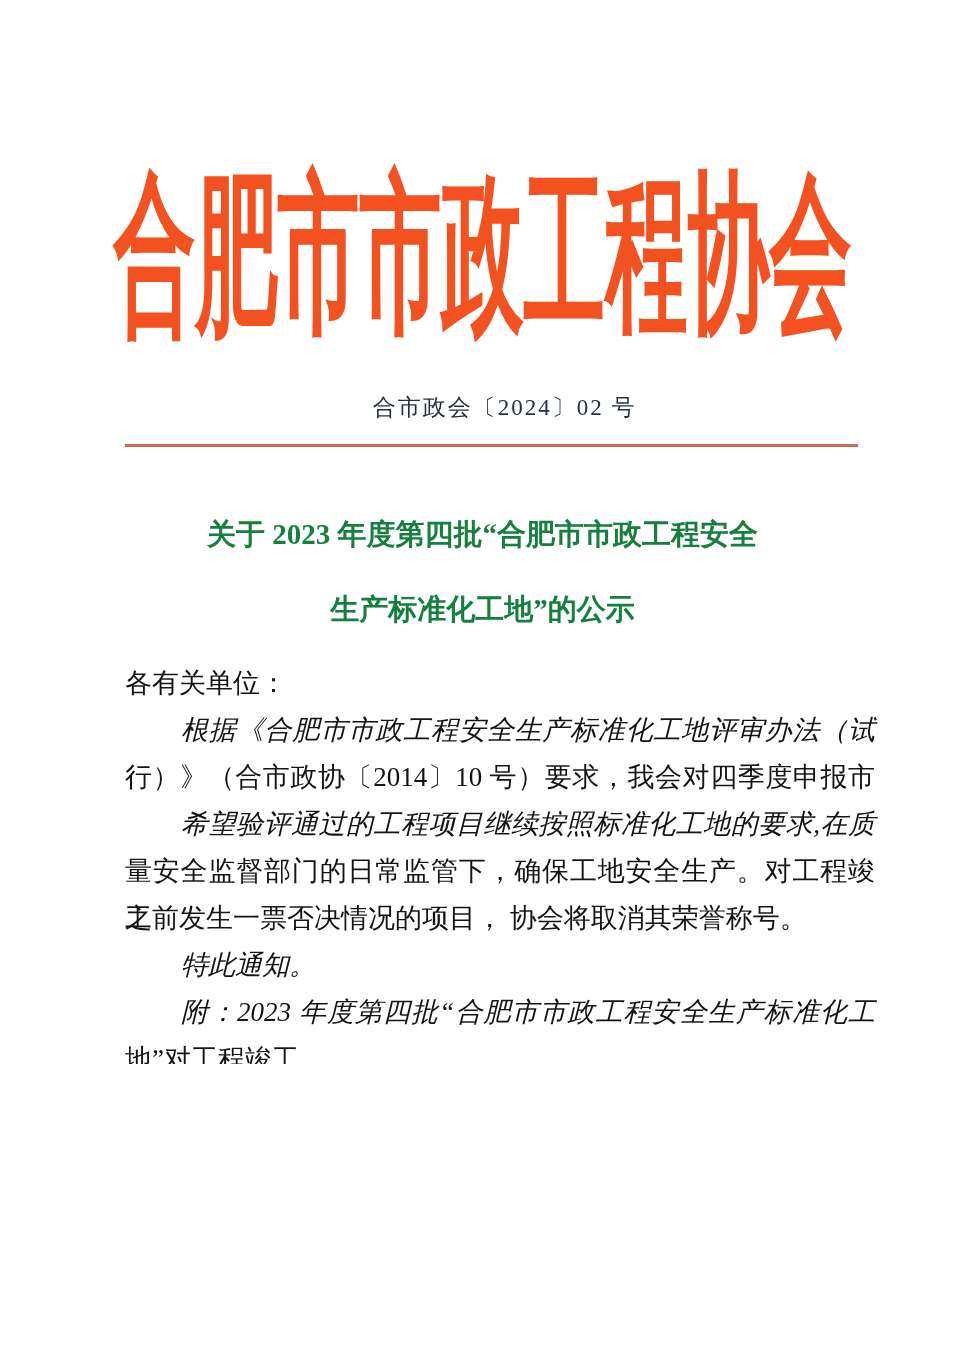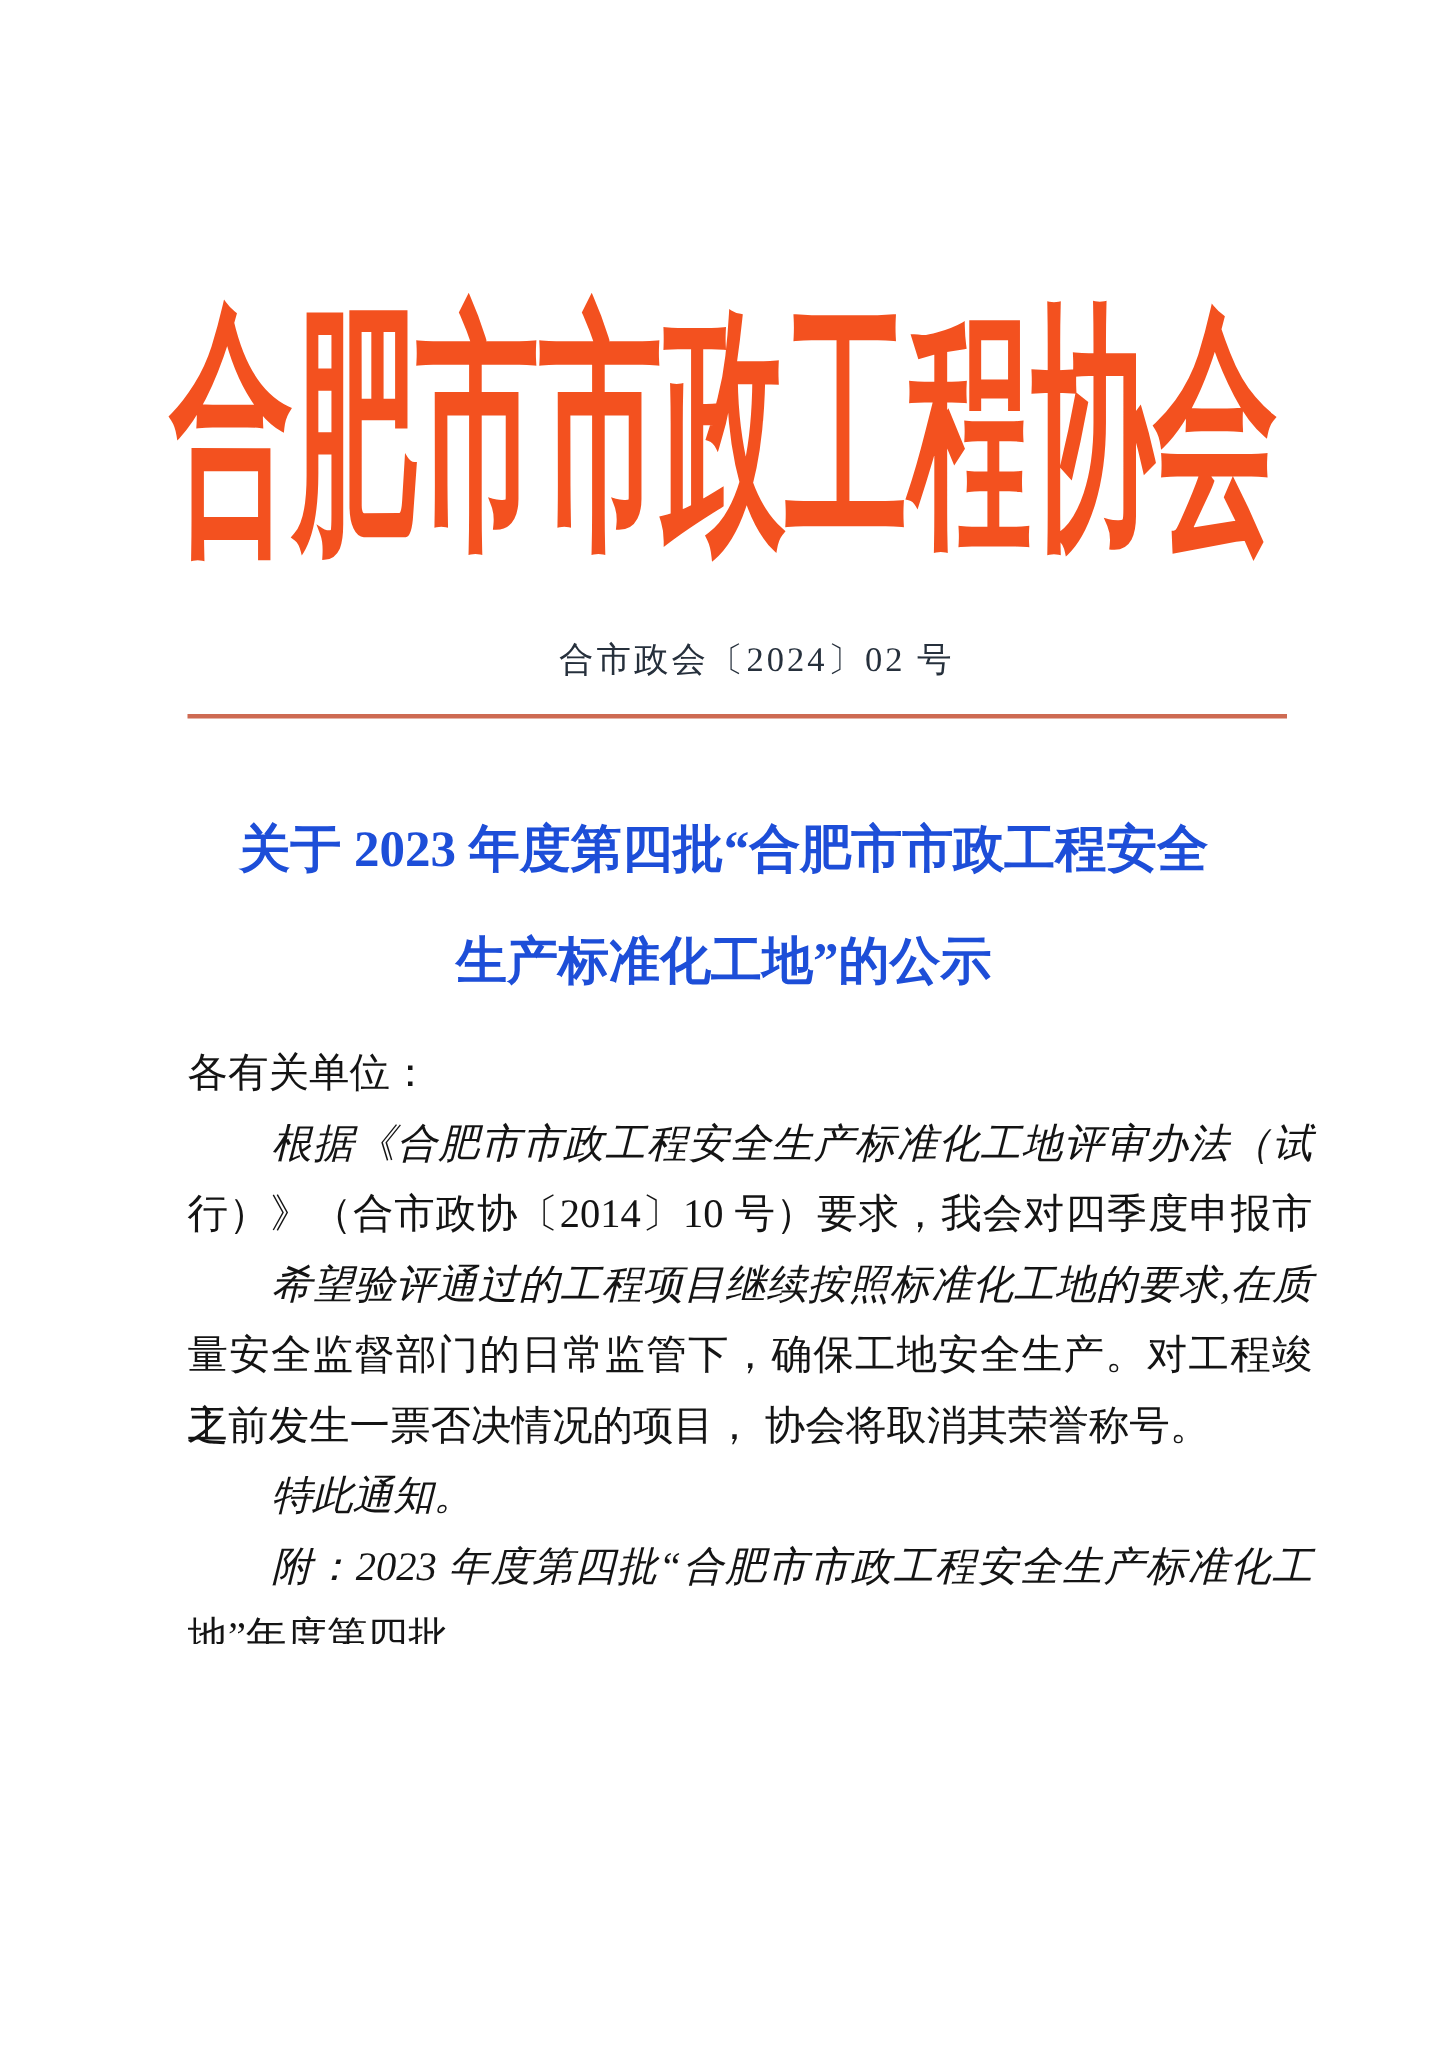--- a/index.html
+++ b/index.html
@@ -4,21 +4,20 @@
 <style>
   html, body { margin: 0; padding: 0; background: #ffffff; }
   .page {
     position: relative;
     width: 965px;
     height: 1064px;
     background: #ffffff;
     overflow: hidden;
     font-family: "Liberation Serif", "DejaVu Serif", serif;
     color: #111111;
-    margin-top: 32px;
   }
   
   .org-title {
     position: absolute;
     top: 168px;
     left: 0;
     width: 100%;
     height: 178px;
     display: flex;
     align-items: center;
@@ -57,24 +56,24 @@
     background: #CE6B53;
   }
   
   .doc-title {
     position: absolute;
     top: 497px;
     left: 0;
     width: 100%;
     margin: 0;
     text-align: center;
-    font-size: 34px;
+    font-size: 29px;
     font-weight: 700;
     line-height: 75px;
-    color: #1d4ed8;
+    color: #15803d;
   }
   .doc-title span { display: block; white-space: nowrap; }
   
   .body-text {
     position: absolute;
     top: 660px;
     left: 125px;
     width: 750px;
     font-size: 27px;
     color: #141414;
@@ -137,21 +136,21 @@
 
   <div class="body-text">
     <div class="line">各有关单位：</div>
     <div class="line fill indent">根据《合肥市市政工程安全生产标准化工地评审办法（试</div>
     <div class="line fill">行）》（合市政协〔2014〕10 号）要求，我会对四季度申报市</div>
     <div class="line fill indent">希望验评通过的工程项目继续按照标准化工地的要求,在质</div>
     <div class="line fill">量安全监督部门的日常监管下，确保工地安全生产。对工程竣工</div>
     <div class="line">之前发生一票否决情况的项目， 协会将取消其荣誉称号。</div>
     <div class="line indent">特此通知。</div>
     <div class="line fill indent">附：2023 年度第四批“合肥市市政工程安全生产标准化工</div>
-    <div class="line">地”年度第四批</div>
+    <div class="line">地”对工程竣工</div>
   </div>
 
 
   <svg class="seal" viewBox="0 0 200 200" xmlns="http://www.w3.org/2000/svg">
     <circle cx="100" cy="100" r="93" fill="none" stroke="#DC3227" stroke-width="6"></circle>
     <polygon fill="#DC3227" points="100,72 108.2,94.7 132.3,95.5 113.3,110.3 120,133.5 100,120 80,133.5 86.7,110.3 67.7,95.5 91.8,94.7"></polygon>
     <path id="sealArc" d="M 39.9 121.9 A 64 64 0 1 1 160.1 121.9" fill="none" stroke="none"></path>
     <text>
       <textPath href="#sealArc" startOffset="0" textLength="262" lengthAdjust="spacing">合肥市市政工程协会</textPath>
     </text>

